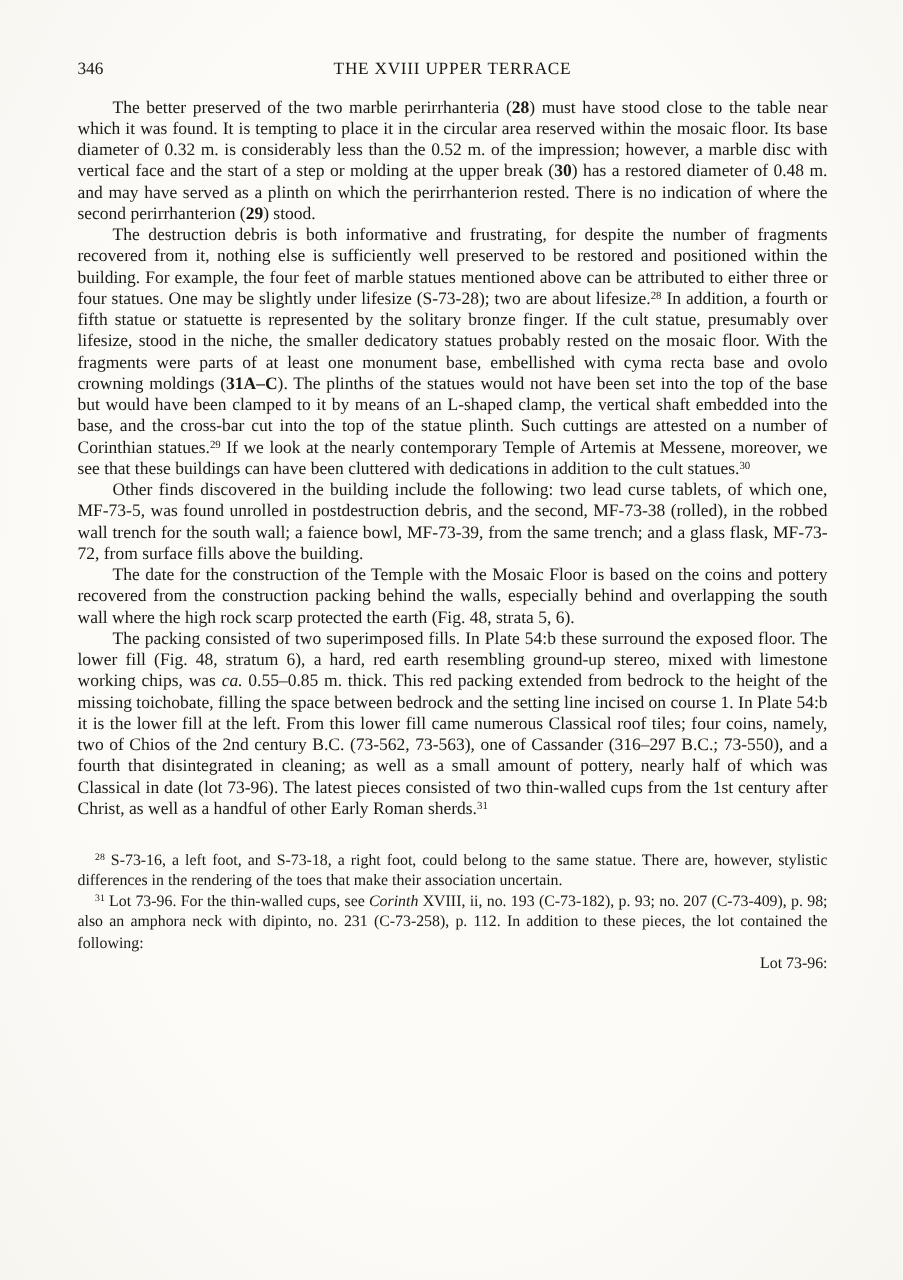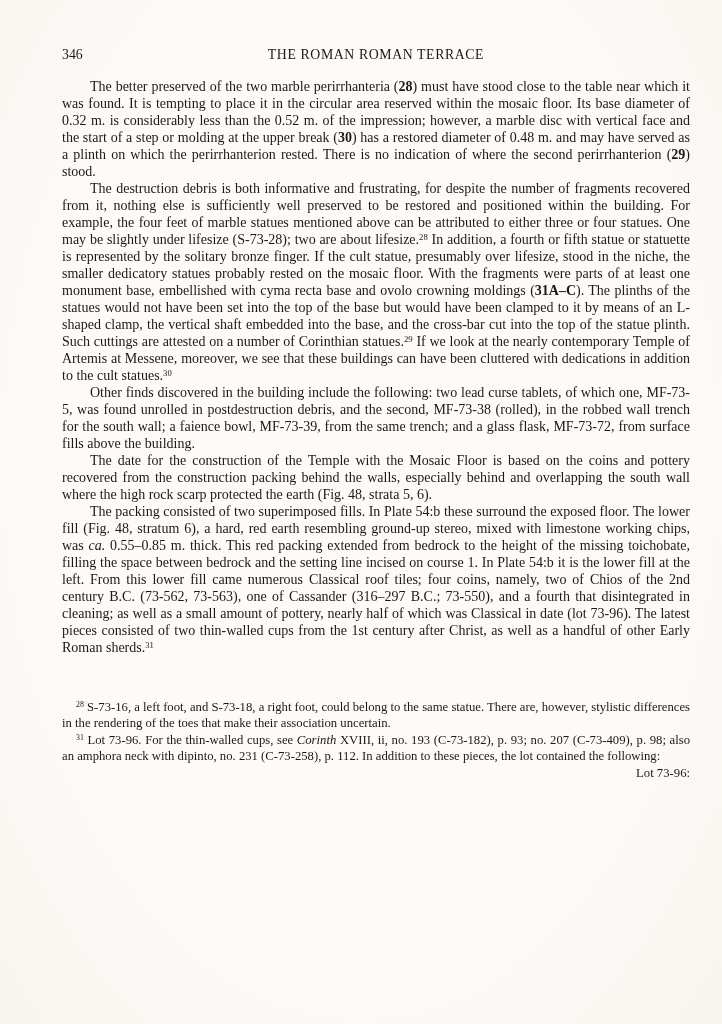--- a/index.html
+++ b/index.html
@@ -8,21 +8,21 @@
     height: 1024px;
     background: #fbfaf6;
     color: #1c1914;
     font-family: "Liberation Serif", "DejaVu Serif", serif;
     -webkit-font-smoothing: antialiased;
   }
   .page {
     box-sizing: border-box;
     width: 722px;
     height: 1024px;
-    padding: 46px 32px 36px 62px;
+    padding: 46px 60px 36px 62px;
     background: radial-gradient(ellipse at 50% 45%, #fcfbf8 60%, #f7f5ef 100%);
     overflow: hidden;
     font-family: Liberation Serif, serif;
   }
   .running-header {
     position: relative;
     text-align: center;
     font-size: 13.8px;
     line-height: 17px;
     letter-spacing: 0.6px;
@@ -35,21 +35,21 @@
     letter-spacing: 0;
   }
   .body-text p {
     margin: 0;
     font-size: 14px;
     line-height: 17px;
     text-align: justify;
     text-indent: 28px;
   }
   .footnotes {
-    margin-top: 43px;
+    margin-top: 24px;
   }
   .footnotes p {
     margin: 0;
     font-size: 12.7px;
     line-height: 16.4px;
     text-align: justify;
     text-indent: 14px;
   }
   .footnotes p.indent2 {
     text-indent: 26px;
@@ -64,21 +64,21 @@
     top: -0.45em;
     line-height: 0;
   }
 </style>
 </head>
 <body>
 
 <div class="page">
   <div class="running-header">
     <span class="page-num">346</span>
-    <span>THE ROMAN ROMAN TERRACE</span>
+    <span>THE XVIII UPPER TERRACE</span>
   </div>
   <div class="body-text">
       <p><span>The better preserved of the two marble perirrhanteria (</span><b>28</b><span>) must have stood close to the table near which it was found. It is tempting to place it in the circular area reserved within the mosaic floor. Its base diameter of 0.32 m. is considerably less than the 0.52 m. of the impression; however, a marble disc with vertical face and the start of a step or molding at the upper break (</span><b>30</b><span>) has a restored diameter of 0.48 m. and may have served as a plinth on which the perirrhanterion rested. There is no indication of where the second perirrhanterion (</span><b>29</b><span>) stood.</span></p>
       <p><span>The destruction debris is both informative and frustrating, for despite the number of fragments recovered from it, nothing else is sufficiently well preserved to be restored and positioned within the building. For example, the four feet of marble statues mentioned above can be attributed to either three or four statues. One may be slightly under lifesize (S-73-28); two are about lifesize.</span><sup>28</sup><span> In addition, a fourth or fifth statue or statuette is represented by the solitary bronze finger. If the cult statue, presumably over lifesize, stood in the niche, the smaller dedicatory statues probably rested on the mosaic floor. With the fragments were parts of at least one monument base, embellished with cyma recta base and ovolo crowning moldings (</span><b>31A–C</b><span>). The plinths of the statues would not have been set into the top of the base but would have been clamped to it by means of an L-shaped clamp, the vertical shaft embedded into the base, and the cross-bar cut into the top of the statue plinth. Such cuttings are attested on a number of Corinthian statues.</span><sup>29</sup><span> If we look at the nearly contemporary Temple of Artemis at Messene, moreover, we see that these buildings can have been cluttered with dedications in addition to the cult statues.</span><sup>30</sup></p>
       <p><span>Other finds discovered in the building include the following: two lead curse tablets, of which one, MF-73-5, was found unrolled in postdestruction debris, and the second, MF-73-38 (rolled), in the robbed wall trench for the south wall; a faience bowl, MF-73-39, from the same trench; and a glass flask, MF-73-72, from surface fills above the building.</span></p>
       <p><span>The date for the construction of the Temple with the Mosaic Floor is based on the coins and pottery recovered from the construction packing behind the walls, especially behind and overlapping the south wall where the high rock scarp protected the earth (Fig. 48, strata 5, 6).</span></p>
       <p><span>The packing consisted of two superimposed fills. In Plate 54:b these surround the exposed floor. The lower fill (Fig. 48, stratum 6), a hard, red earth resembling ground-up stereo, mixed with limestone working chips, was </span><i>ca.</i><span> 0.55–0.85 m. thick. This red packing extended from bedrock to the height of the missing toichobate, filling the space between bedrock and the setting line incised on course 1. In Plate 54:b it is the lower fill at the left. From this lower fill came numerous Classical roof tiles; four coins, namely, two of Chios of the 2nd century B.C. (73-562, 73-563), one of Cassander (316–297 B.C.; 73-550), and a fourth that disintegrated in cleaning; as well as a small amount of pottery, nearly half of which was Classical in date (lot 73-96). The latest pieces consisted of two thin-walled cups from the 1st century after Christ, as well as a handful of other Early Roman sherds.</span><sup>31</sup></p>
     </div>
   <div class="footnotes">
       <p><sup>28</sup><span> S-73-16, a left foot, and S-73-18, a right foot, could belong to the same statue. There are, however, stylistic differences in the rendering of the toes that make their association uncertain.</span></p>

